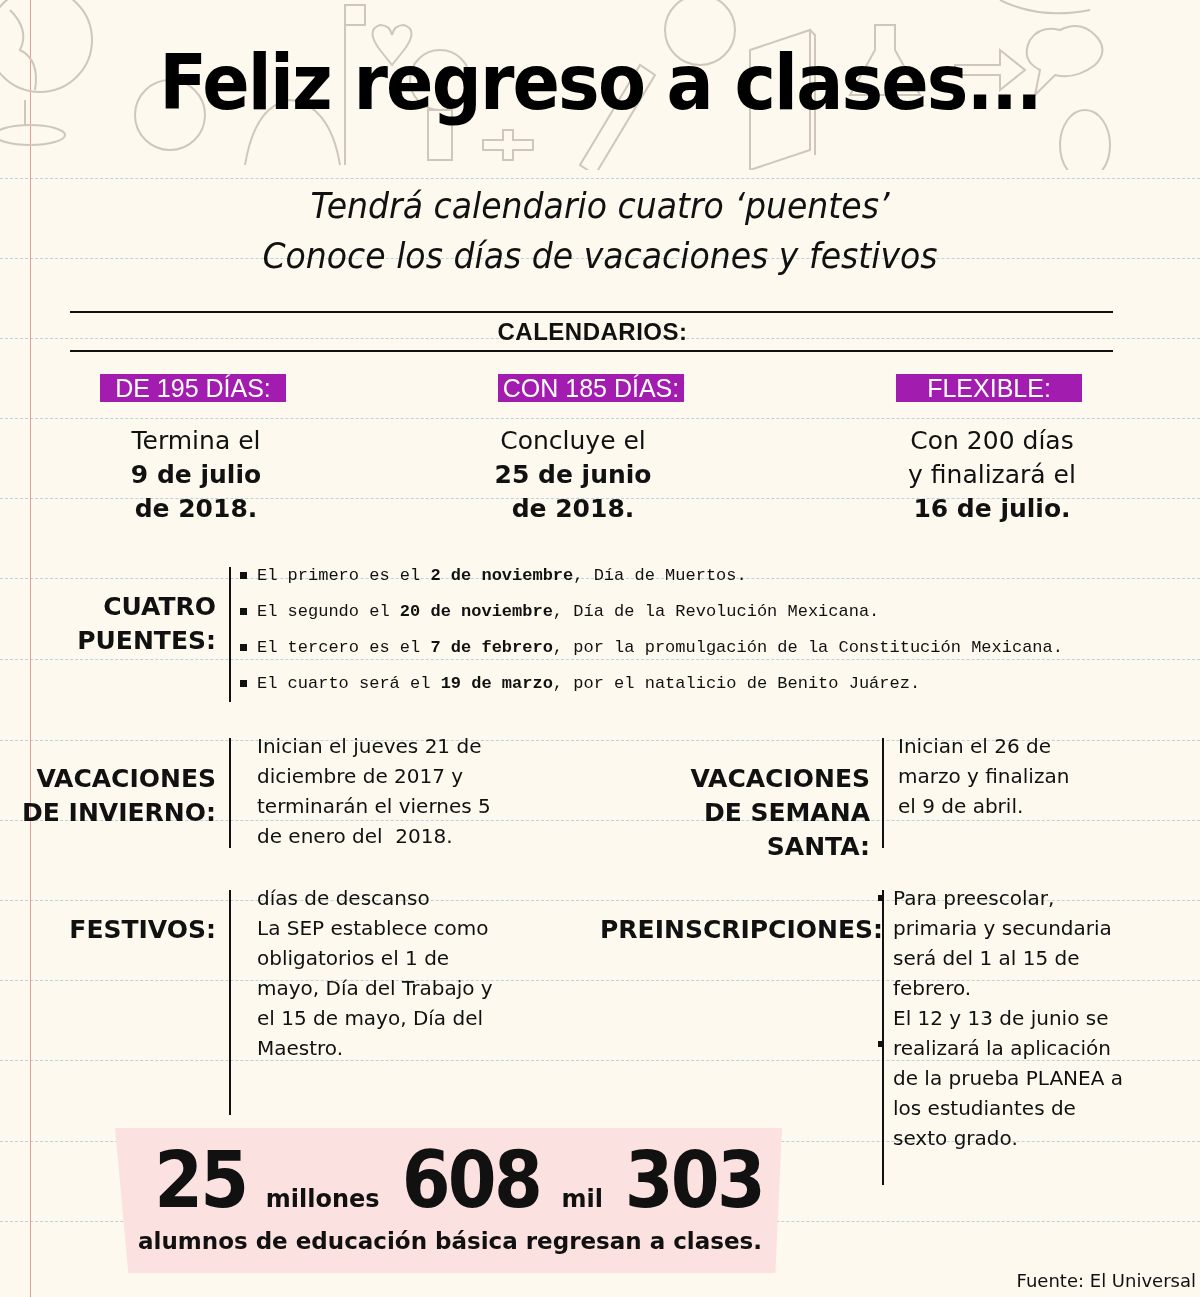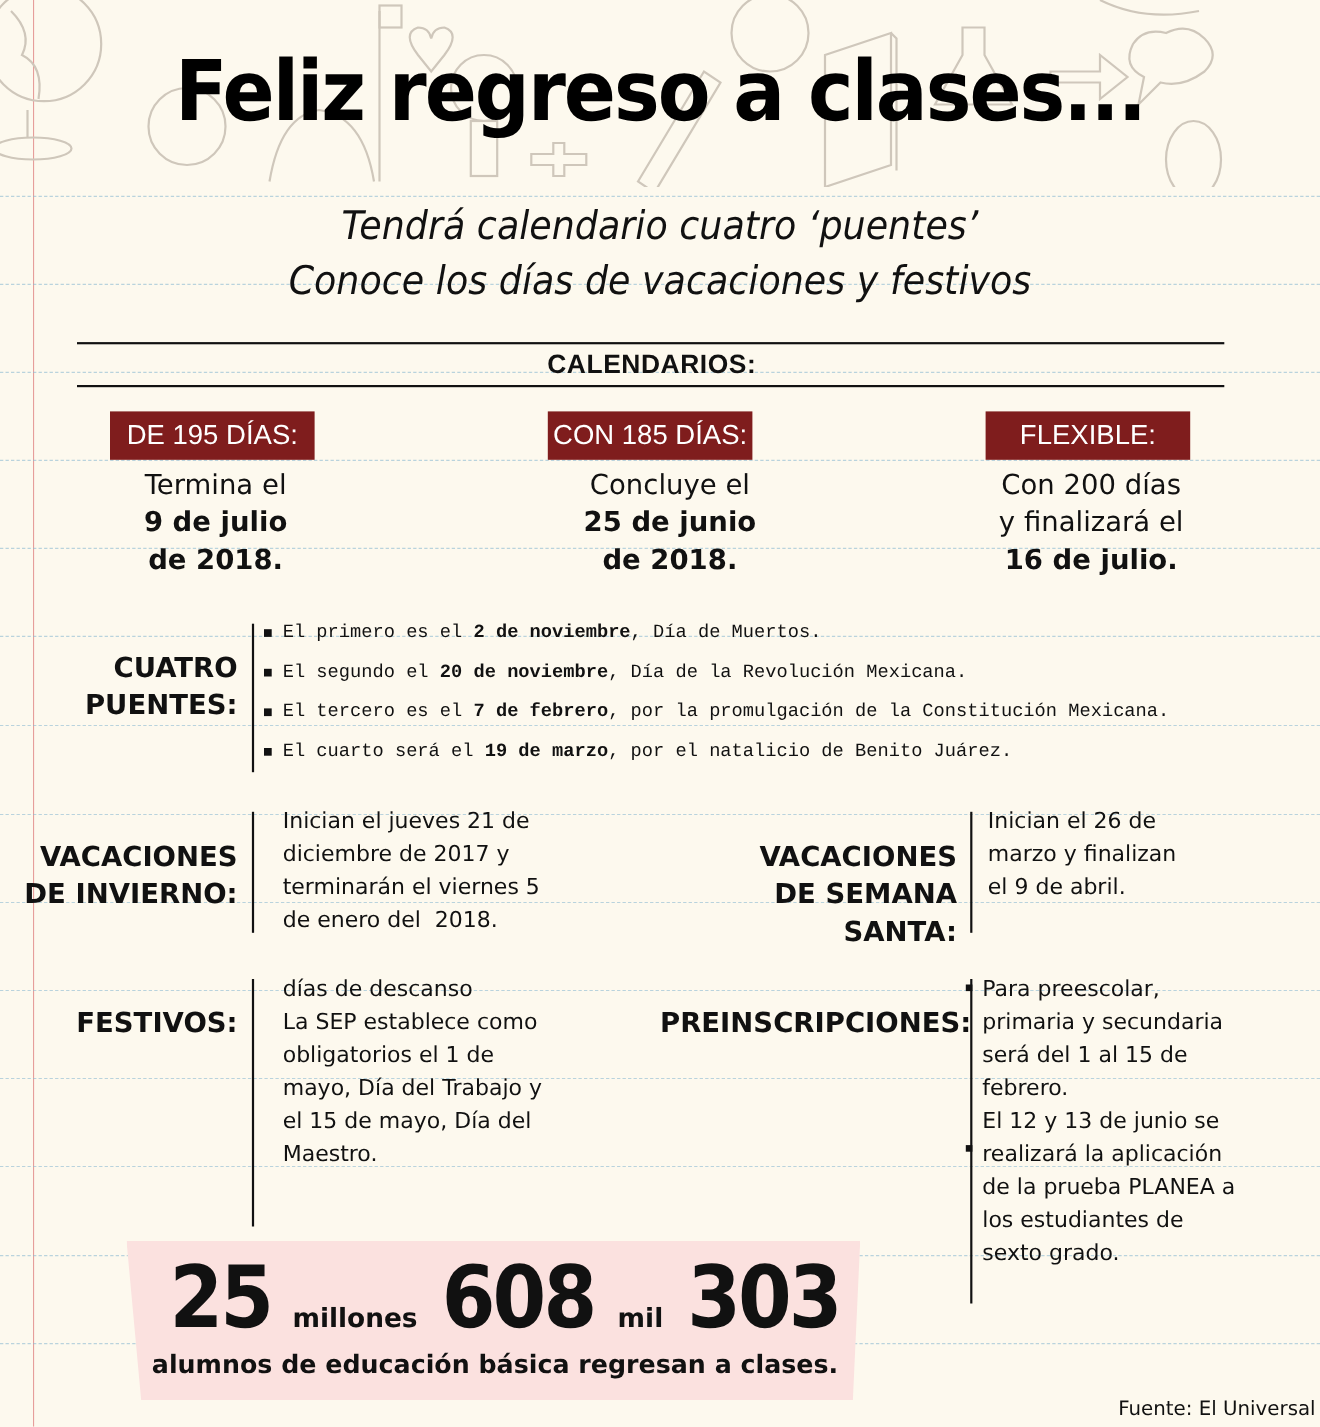--- a/index.html
+++ b/index.html
@@ -30,21 +30,21 @@
     position: absolute; left: 0; width: 1200px; text-align: center;
     font-family: "DejaVu Sans", sans-serif; font-style: italic;
     font-size: 36px; color: #111; transform: scaleX(0.92);
   }
   .hr { position: absolute; left: 70px; width: 1043px; height: 2px; background: #111; }
   .cal-header {
     position: absolute; left: 0; top: 318px; width: 1185px; text-align: center;
     font-weight: bold; font-size: 24px; letter-spacing: 0.5px;
   }
   .tag {
-    position: absolute; top: 374px; height: 44px; background: #7f1d1d; color: #fff;
+    position: absolute; top: 374px; height: 28px; background: #a21caf; color: #fff;
     font-size: 25px; display: flex; align-items: center; justify-content: center;
   }
   .cal-body {
     position: absolute; top: 424px; width: 260px; text-align: center;
     font-size: 25px; line-height: 34px; font-family: "DejaVu Sans", sans-serif;
   }
   .cal-body b { font-weight: bold; }
 
   .label {
     position: absolute; text-align: right; font-weight: bold; font-size: 25px; line-height: 34px;
@@ -164,21 +164,21 @@
 
 <div class="tag" style="left:100px;width:186px">DE 195 DÍAS:</div>
 <div class="tag" style="left:498px;width:186px">CON 185 DÍAS:</div>
 <div class="tag" style="left:896px;width:186px">FLEXIBLE:</div>
 
 <div class="cal-body" style="left:66px">
   <div>Termina el</div>
   <div><b>9 de julio</b></div>
   <div><b>de 2018.</b></div>
 </div>
-<div class="cal-body" style="left:479px">
+<div class="cal-body" style="left:443px">
   <div>Concluye el</div>
   <div><b>25 de junio</b></div>
   <div><b>de 2018.</b></div>
 </div>
 <div class="cal-body" style="left:862px">
   <div>Con 200 días</div>
   <div>y finalizará el</div>
   <div><b>16 de julio.</b></div>
 </div>
 

